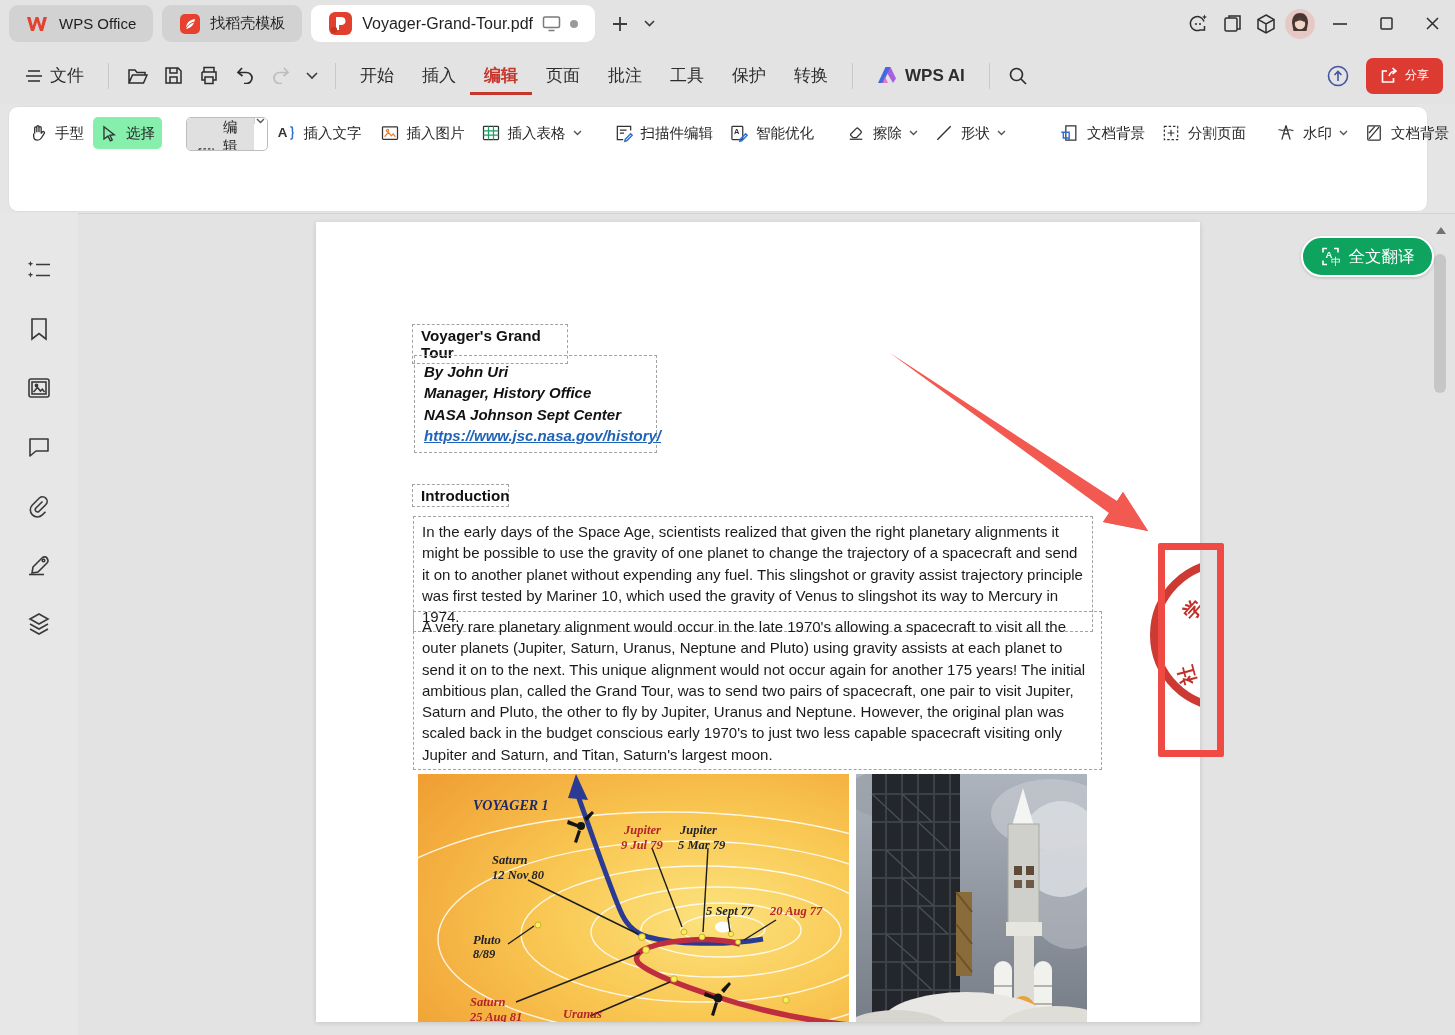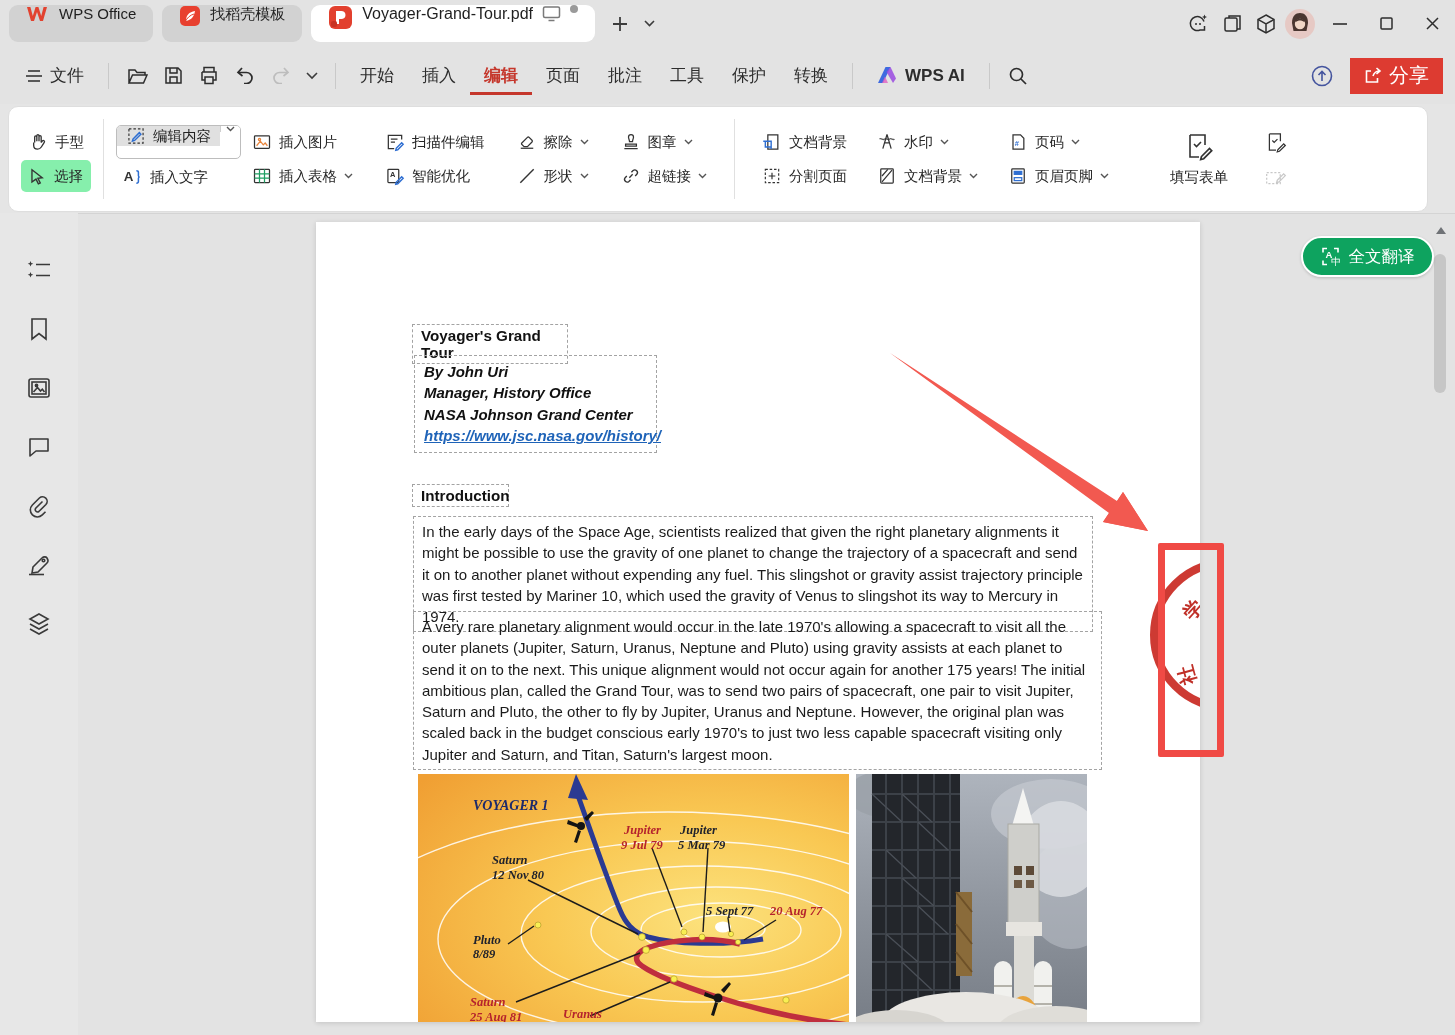--- a/index.html
+++ b/index.html
@@ -1,35 +1,35 @@
 <!DOCTYPE html>
 <html><head>
 <meta charset="utf-8">
 <style>
   *{box-sizing:border-box;margin:0;padding:0}
   html,body{width:1455px;height:1035px;overflow:hidden}
   body{font-family:"Liberation Sans","DejaVu Sans",sans-serif;background:#e5e5e5;position:relative;color:#222}
   svg{display:block}
   
   .titlebar{position:absolute;left:0;top:0;width:1455px;height:47px;background:#e3e3e3;display:flex;align-items:center}
-  .tab{height:37px;border-radius:9px;background:#d2d2d2;display:flex;gap:9px;padding:0 17px;margin-left:9px;font-size:15px;color:#1f1f1f;cursor:default;white-space:nowrap}
+  .tab{height:37px;border-radius:9px;background:#d2d2d2;display:flex;align-items:center;gap:9px;padding:0 17px;margin-left:9px;font-size:15px;color:#1f1f1f;cursor:default;white-space:nowrap}
   .tab.active{background:#fff}
   .tb-ic{width:34px;height:34px;display:flex;align-items:center;justify-content:center;border-radius:6px}
   .winbtns{display:flex;align-items:center;margin-left:auto}
   .winbtn{width:46px;height:40px;display:flex;align-items:center;justify-content:center}
   
   .menubar{position:absolute;left:0;top:47px;width:1455px;height:57px;background:#e3e3e3;display:flex;align-items:center;font-size:17px;color:#2d2d2d}
   .m-item{padding:8px 14px;border-radius:6px;white-space:nowrap}
   .m-item.active{color:#c5372c;font-weight:bold;border-bottom:3px solid #c5372c;border-radius:0;padding-bottom:5px}
   .vdiv{width:1px;height:26px;background:#c9c9c9;margin:0 10px}
   .qbtn{width:36px;height:34px;display:flex;align-items:center;justify-content:center;border-radius:6px}
-  .share-btn{background:#dd3b31;color:#fff;height:36px;border-radius:0;display:flex;align-items:center;gap:7px;padding:0 14px;font-size:20px;margin:0 12px 0 10px}
+  .share-btn{background:#dd3b31;color:#fff;height:36px;border-radius:7px;display:flex;align-items:center;gap:7px;padding:0 14px;font-size:12px;margin:0 12px 0 10px}
   
   .ribbon{position:absolute;left:8px;top:106px;width:1420px;height:106px;background:#fff;border:1px solid #dedede;border-radius:10px;display:flex;align-items:stretch;padding:10px 12px;gap:4px}
-  .rcol{display:flex;flex-direction:column;justify-content:center;gap:2px}
+  .rcol{display:flex;flex-direction:row;justify-content:center;gap:2px}
   .rdiv{width:1px;background:#e0e0e0;margin:2px 8px}
   .rbtn{display:flex;align-items:center;gap:7px;height:32px;padding:0 7px;border-radius:5px;font-size:14.5px;color:#262626;white-space:nowrap;cursor:default}
   .rbtn.sel{background:#86efac}
   .editcontent{display:flex;align-items:flex-start;border:1px solid #bdbdbd;border-radius:5px;overflow:hidden;height:34px}
   .editcontent .seg1{display:flex;align-items:center;gap:7px;background:#e0e0e0;padding:0 9px;font-size:14.5px}
   .editcontent .seg2{width:20px;display:flex;align-items:center;justify-content:center;background:#fff;border-left:1px solid #cfcfcf}
   .bigbtn{display:flex;flex-direction:column;align-items:center;justify-content:center;gap:7px;font-size:14.5px;color:#262626;padding:0 10px;margin-left:8px}
   .ic{flex:none}
   
   .sidebar{position:absolute;left:0;top:213px;width:78px;bottom:0;background:#e7e7e7;display:flex;flex-direction:column;align-items:center;padding-top:27px}
@@ -323,42 +323,20 @@
       <svg class="ic" width="20" height="20" viewBox="0 0 24 24" stroke="#333" stroke-width="1.7">
           <path d="M4 20L20 4"></path>
         </svg>
       <span>形状</span>
       <svg width="9" height="6" viewBox="0 0 9 6" fill="none" stroke="#555" stroke-width="1.4">
           <path d="M1 1l3.5 3.5L8 1"></path>
         </svg>
     </div>
   </div>
 
-  <div class="rcol" style="margin-left:14px">
-    <div class="rbtn">
-      <svg class="ic" width="20" height="20" viewBox="0 0 24 24" fill="none" stroke="#333" stroke-width="1.5">
-          <path d="M9 6a3 3 0 0 1 6 0c0 2.2-1.2 3.2-1.2 5.5h-3.6C10.2 9.2 9 8.2 9 6z"></path>
-          <path d="M5.5 14.5h13V17h-13zM4 20h16"></path>
-        </svg>
-      <span>图章</span>
-      <svg width="9" height="6" viewBox="0 0 9 6" fill="none" stroke="#555" stroke-width="1.4">
-          <path d="M1 1l3.5 3.5L8 1"></path>
-        </svg>
-    </div>
-    <div class="rbtn">
-      <svg class="ic" width="20" height="20" viewBox="0 0 24 24" fill="none" stroke="#333" stroke-width="1.6">
-          <path d="M10 14l4-4"></path>
-          <path d="M12.5 7.5l2-2a3.2 3.2 0 0 1 4.5 4.5l-2 2M11.5 16.5l-2 2a3.2 3.2 0 0 1-4.5-4.5l2-2"></path>
-        </svg>
-      <span>超链接</span>
-      <svg width="9" height="6" viewBox="0 0 9 6" fill="none" stroke="#555" stroke-width="1.4">
-          <path d="M1 1l3.5 3.5L8 1"></path>
-        </svg>
-    </div>
-  </div>
 
   <div class="rdiv" style="margin:2px 16px"></div>
 
   <div class="rcol">
     <div class="rbtn">
       <svg class="ic" width="20" height="20" viewBox="0 0 24 24" fill="none" stroke="#333" stroke-width="1.5">
           <path d="M7 3.5h12v17H7z"></path>
           <path stroke="#2f6fd2" stroke-width="1.7" d="M4 11h7v7H4zM11 18v2.5M4 11H1.5"></path>
         </svg>
       <span>文档背景</span>
@@ -491,21 +469,21 @@
 </div>
 
 <div class="canvas">
 
   <div class="page">
     <div class="dash doc-title">Voyager's Grand Tour</div>
 
     <div class="dash author">
       <div>By John Uri</div>
       <div>Manager, History Office</div>
-      <div>NASA Johnson Grand Center</div>
+      <div>NASA Johnson Sept Center</div>
       <a href="#">https://www.jsc.nasa.gov/history/</a>
     </div>
 
     <div class="dash intro">Introduction</div>
 
     <div class="dash para para1">In the early days of the Space Age, scientists realized that given the right planetary alignments it might be possible to use the gravity of one planet to change the trajectory of a spacecraft and send it on to another planet without expending any fuel.  This slingshot or gravity assist trajectory principle was first tested by Mariner 10, which used the gravity of Venus to slingshot its way to Mercury in 1974.</div>
     <div class="dash para para2">A very rare planetary alignment would occur in the late 1970's allowing a spacecraft to visit all the outer planets (Jupiter, Saturn, Uranus, Neptune and Pluto) using gravity assists at each planet to send it on to the next.  This unique alignment would not occur again for another 175 years!  The initial ambitious plan, called the Grand Tour, was to send two pairs of spacecraft, one pair to visit Jupiter, Saturn and Pluto, the other to fly by Jupiter, Uranus and Neptune.  However, the original plan was scaled back in the budget conscious early 1970's to just two less capable spacecraft visiting only Jupiter and Saturn, and Titan, Saturn's largest moon.</div>
 
     <div class="fig" style="left:102px;top:552px;width:431px;height:250px">
       <svg width="431" height="260" viewBox="0 0 431 260">

